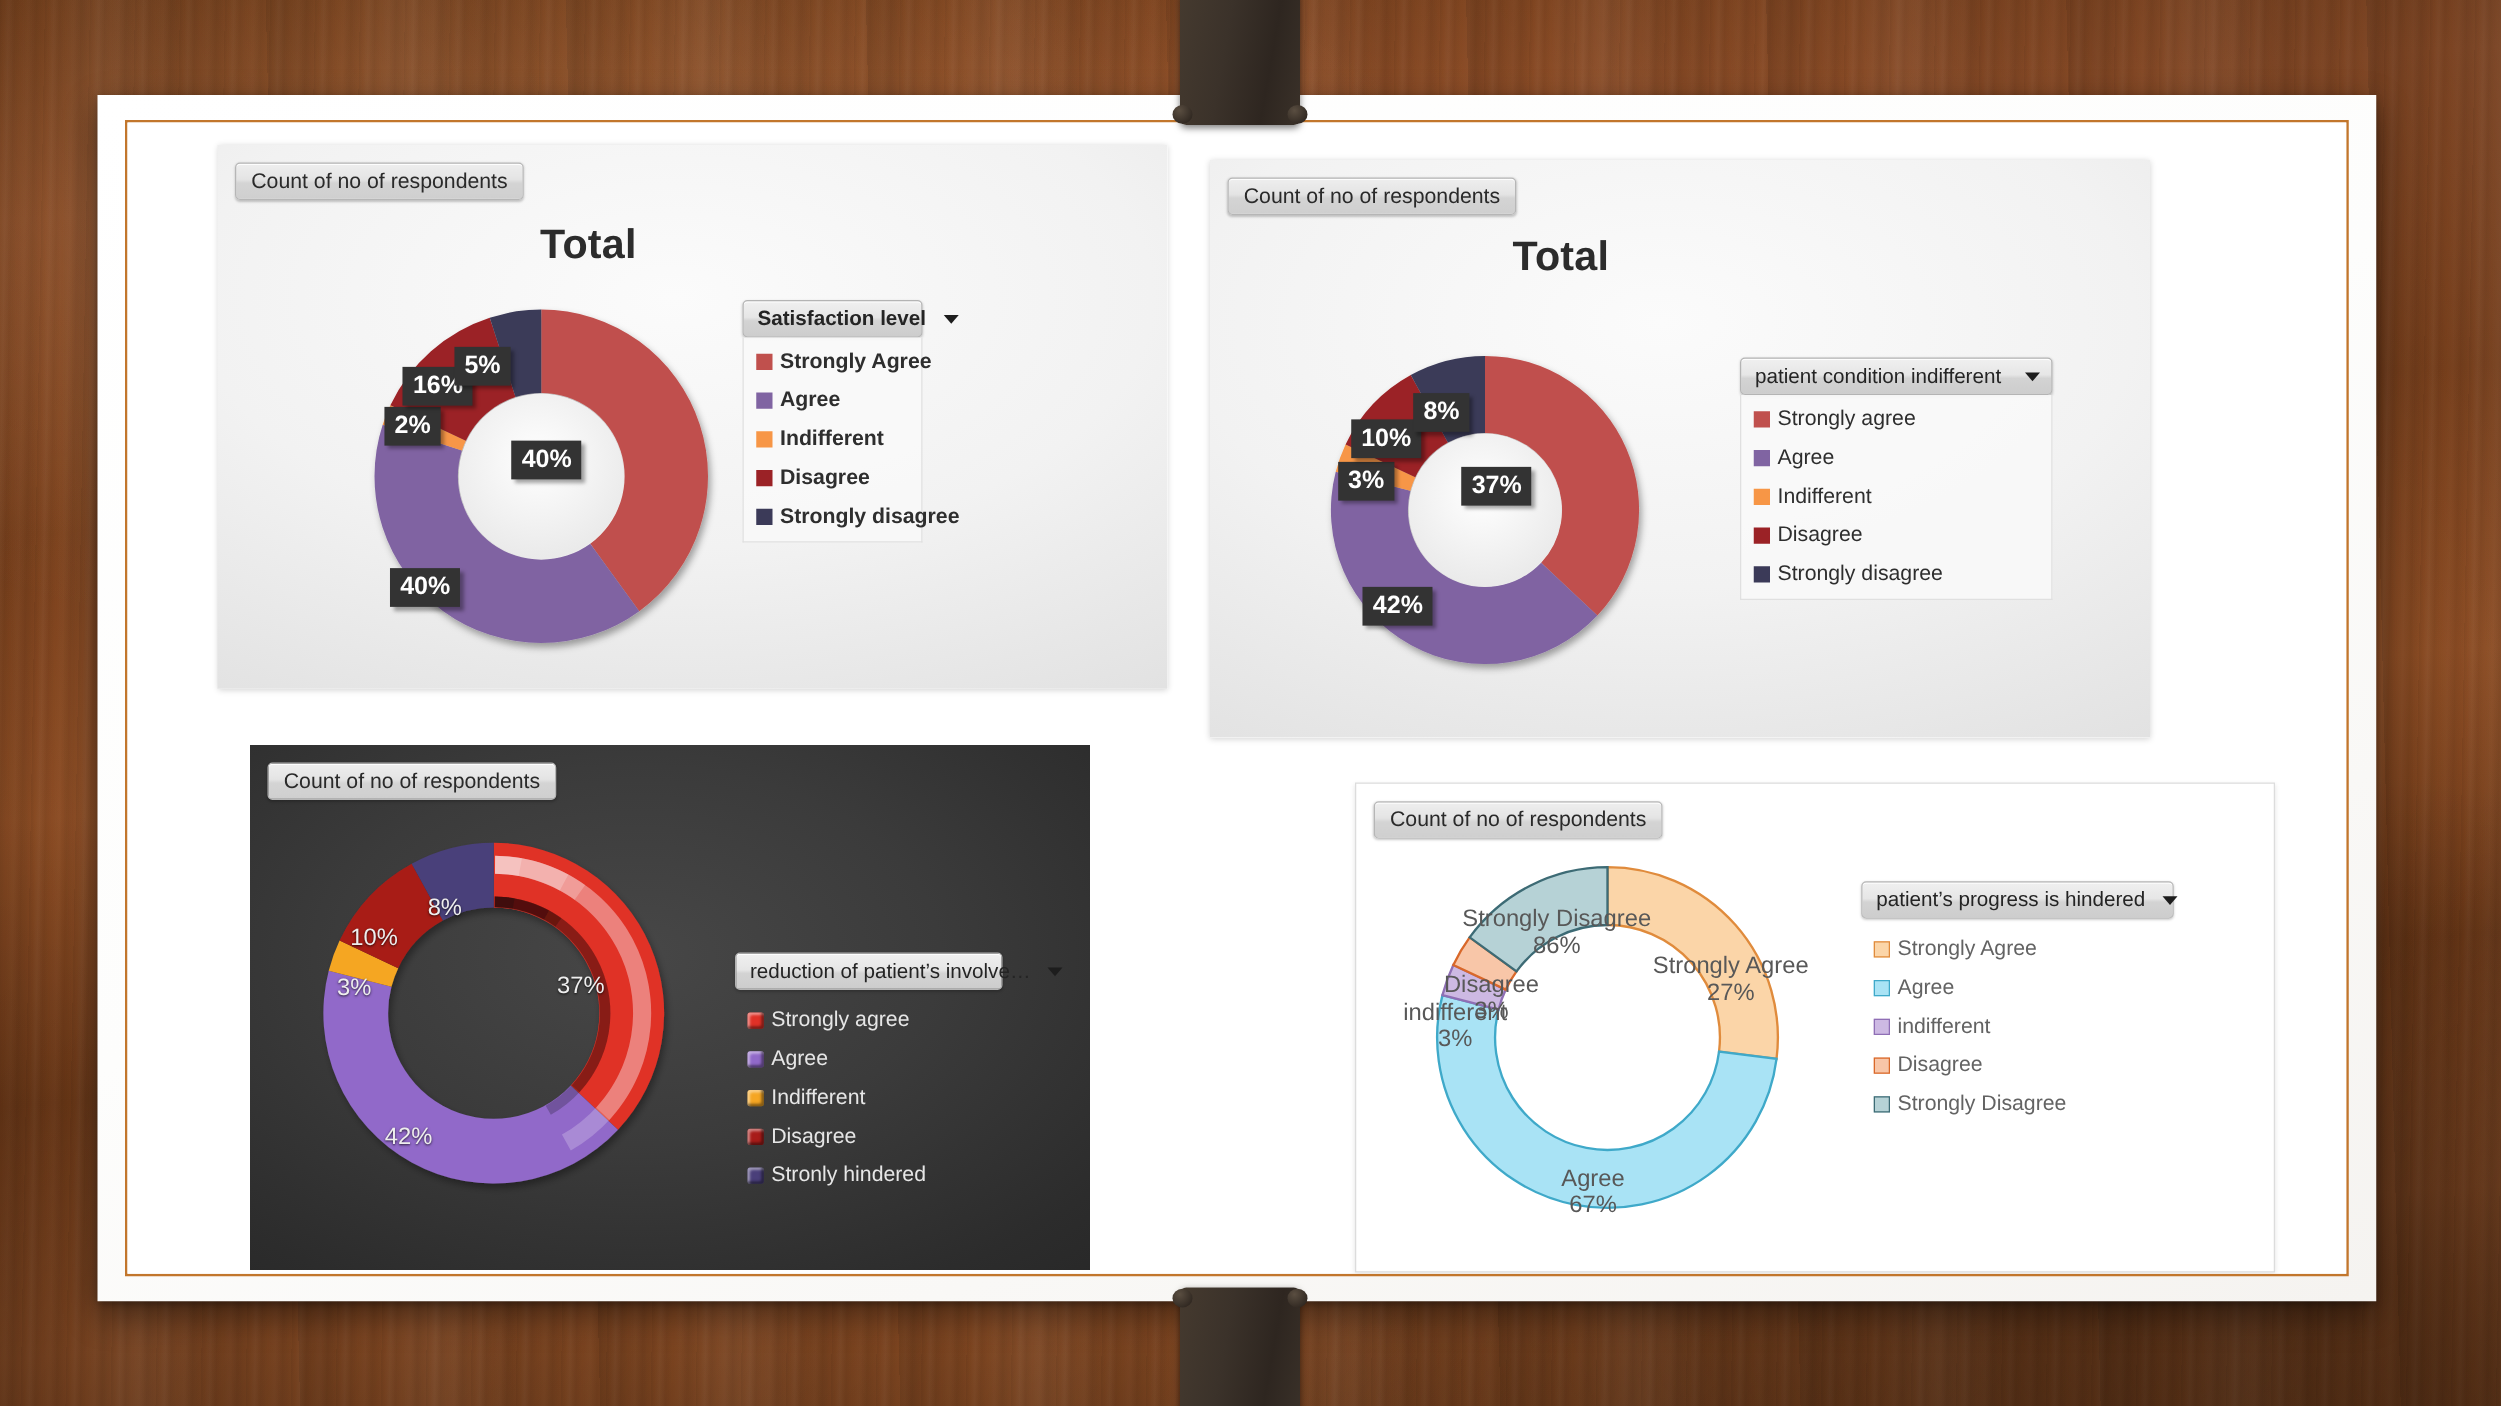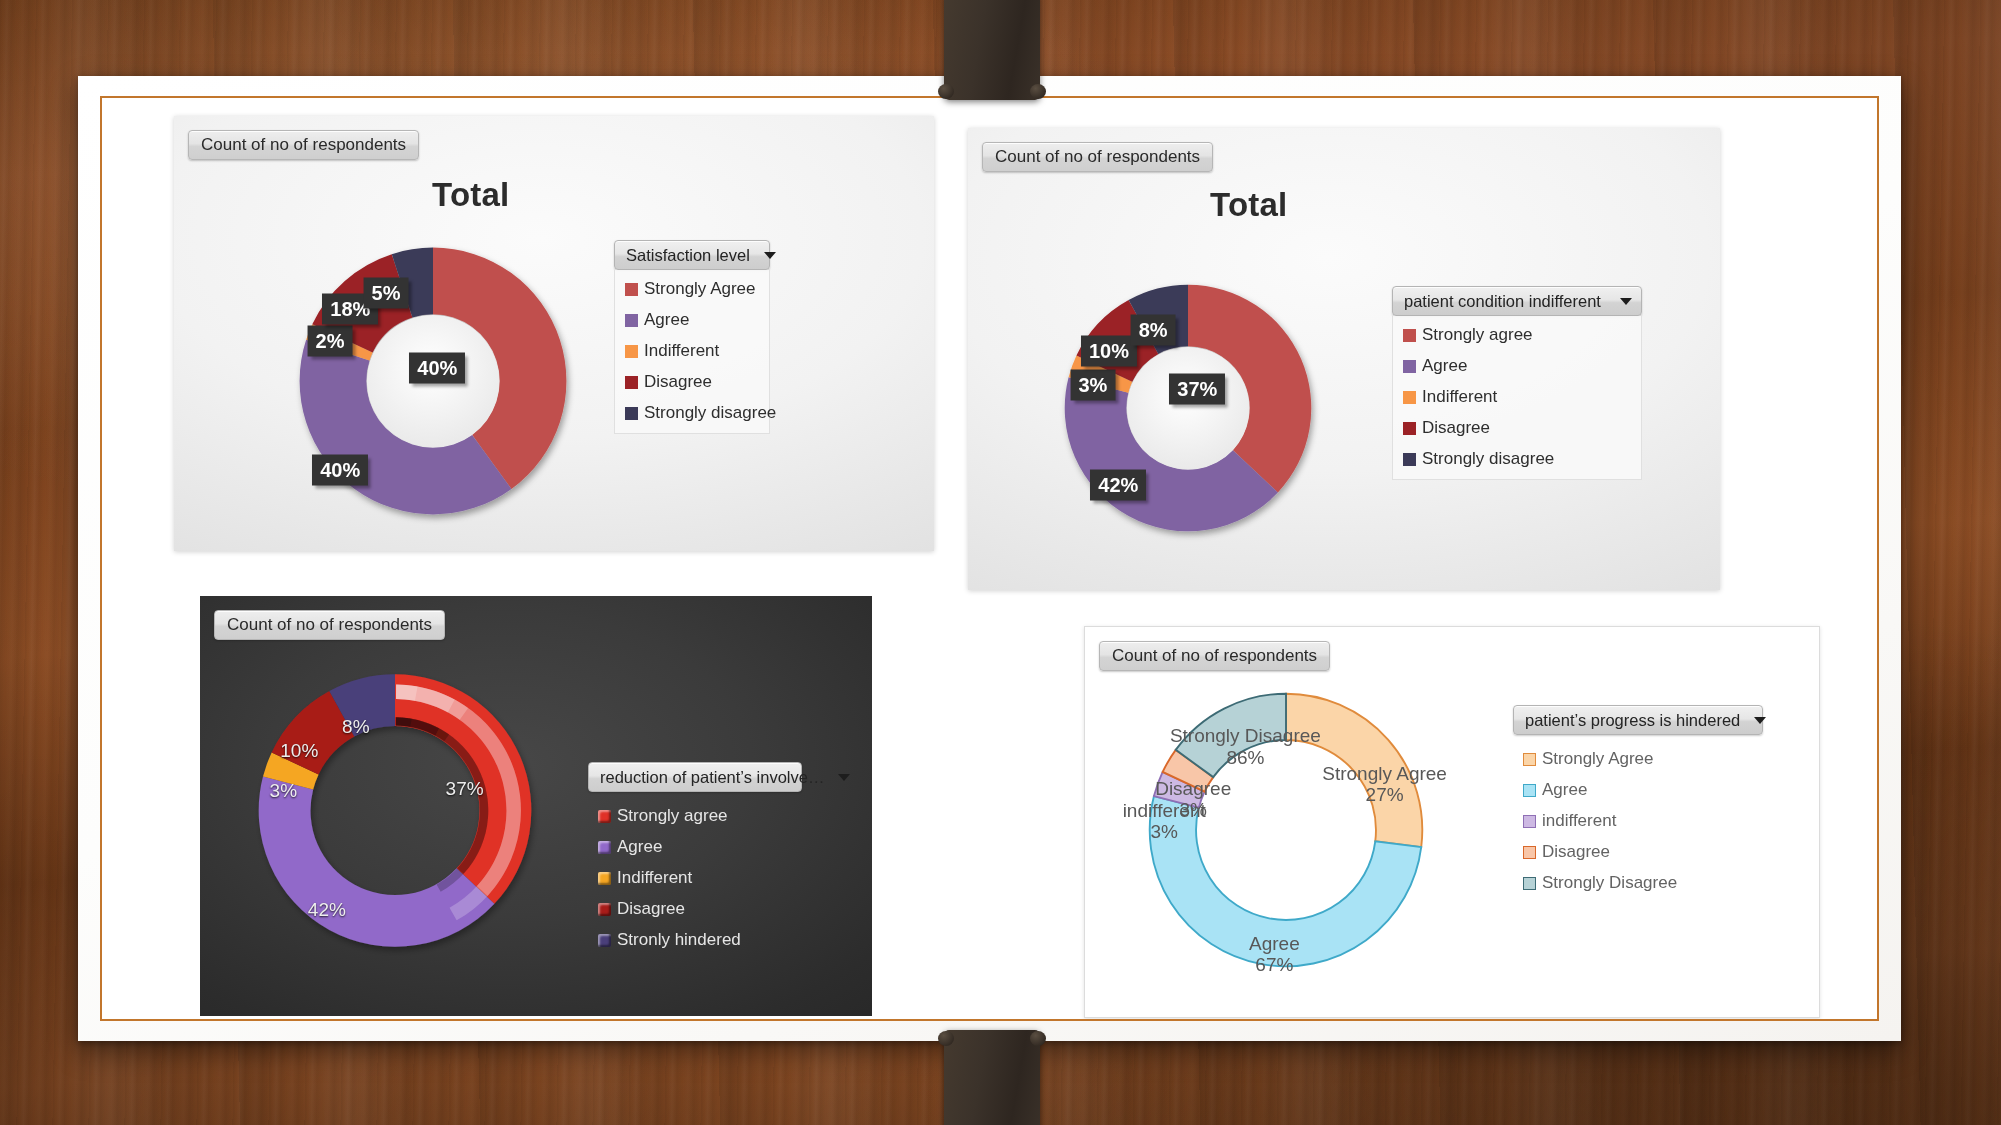--- a/index.html
+++ b/index.html
@@ -227,25 +227,25 @@
               <path d="M16.755911173126194 60.82830517601335 A92 92 0 0 1 71.57043651750482 12.50280050084588 L85.78521825875241 56.25140025042294 A46 46 0 0 0 58.3779555865631 80.41415258800667 Z" fill="#9b2226"></path>
               <path d="M71.57043651750482 12.50280050084588 A92 92 0 0 1 99.99999999999999 8 L99.99999999999999 54 A46 46 0 0 0 85.78521825875241 56.25140025042294 Z" fill="#3b3a58"></path>
             </g>
             <circle cx="100" cy="100" r="45.6" fill="url(#donut1-hole)"></circle>
           </svg>
       </div>
       <div id="donut1-labels">
           <div class="pct-callout" style="left: 263.35px; top: 251.5px;">40%</div>
           <div class="pct-callout" style="left: 166.2px; top: 353.5px;">40%</div>
           <div class="pct-callout" style="left: 156.05px; top: 224.5px;">2%</div>
-          <div class="pct-callout" style="left: 176.35px; top: 193px;">18%</div>
+          <div class="pct-callout" style="left: 176.35px; top: 193px;">16%</div>
           <div class="pct-callout" style="left: 212.02px; top: 176.5px;">5%</div>
         </div>
 
-      <div class="legend" style="left:440px; top:124px; width:156px;">
+      <div class="legend" style="left:420px; top:124px; width:144px;font-weight:bold;">
         <div class="legend-head">
           <span>Satisfaction level</span>
           <span class="caret"></span>
         </div>
         <div class="legend-body boxed" id="legend1">
             <div class="legend-item">
               <span class="swatch" style="background: rgb(192, 80, 77);"></span>
               <span>Strongly Agree</span>
             </div>
             <div class="legend-item">
@@ -417,21 +417,21 @@
           </svg>
       </div>
       <div id="donut4-labels">
           <div class="lbl-outside" style="left: 299.6px; top: 156.5px;"><span>Strongly Agree</span><br><span>27%</span></div>
           <div class="lbl-outside" style="left: 189.4px; top: 327px;"><span>Agree</span><br><span>67%</span></div>
           <div class="lbl-outside" style="left: 79.2px; top: 193.7px;"><span>indifferent</span><br><span>3%</span></div>
           <div class="lbl-outside" style="left: 108.2px; top: 172px;"><span>Disagree</span><br><span>3%</span></div>
           <div class="lbl-outside" style="left: 160.4px; top: 119.3px;"><span>Strongly Disagree</span><br><span>86%</span></div>
         </div>
 
-      <div class="legend" style="left:428px; top:78px; width:250px;">
+      <div class="legend" style="left:404px; top:78px; width:250px;">
         <div class="legend-head">
           <span>patient’s progress is hindered</span>
           <span class="caret"></span>
         </div>
         <div class="legend-body" id="legend4" style="padding-top:14px;">
             <div class="legend-item">
               <span class="swatch outline" style="background: rgb(251, 213, 168); border-color: rgb(224, 139, 60);"></span>
               <span>Strongly Agree</span>
             </div>
             <div class="legend-item">

